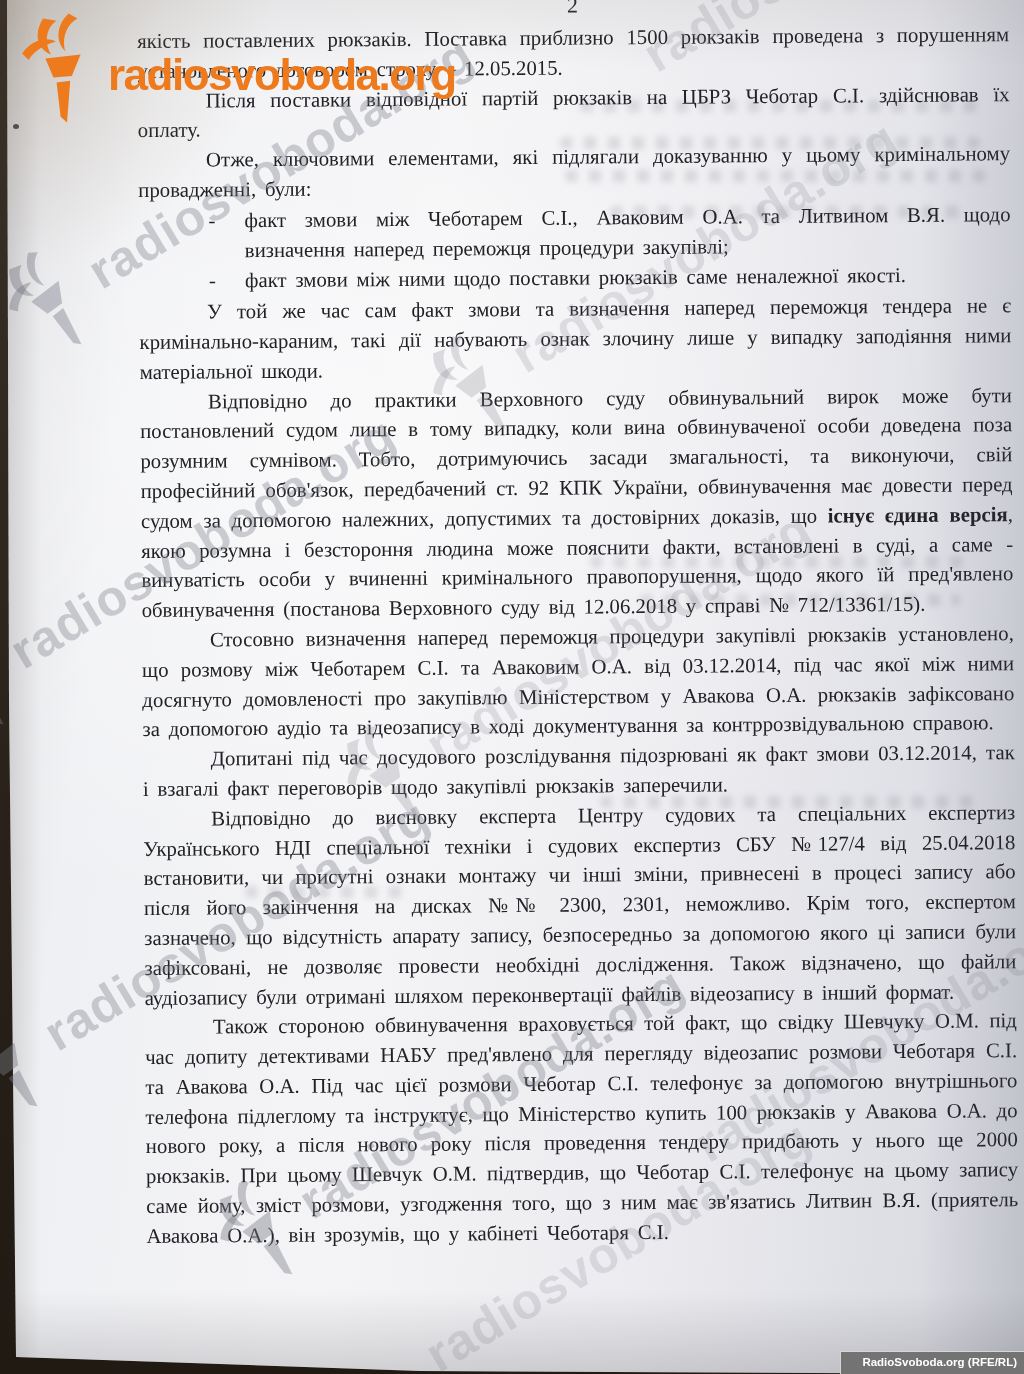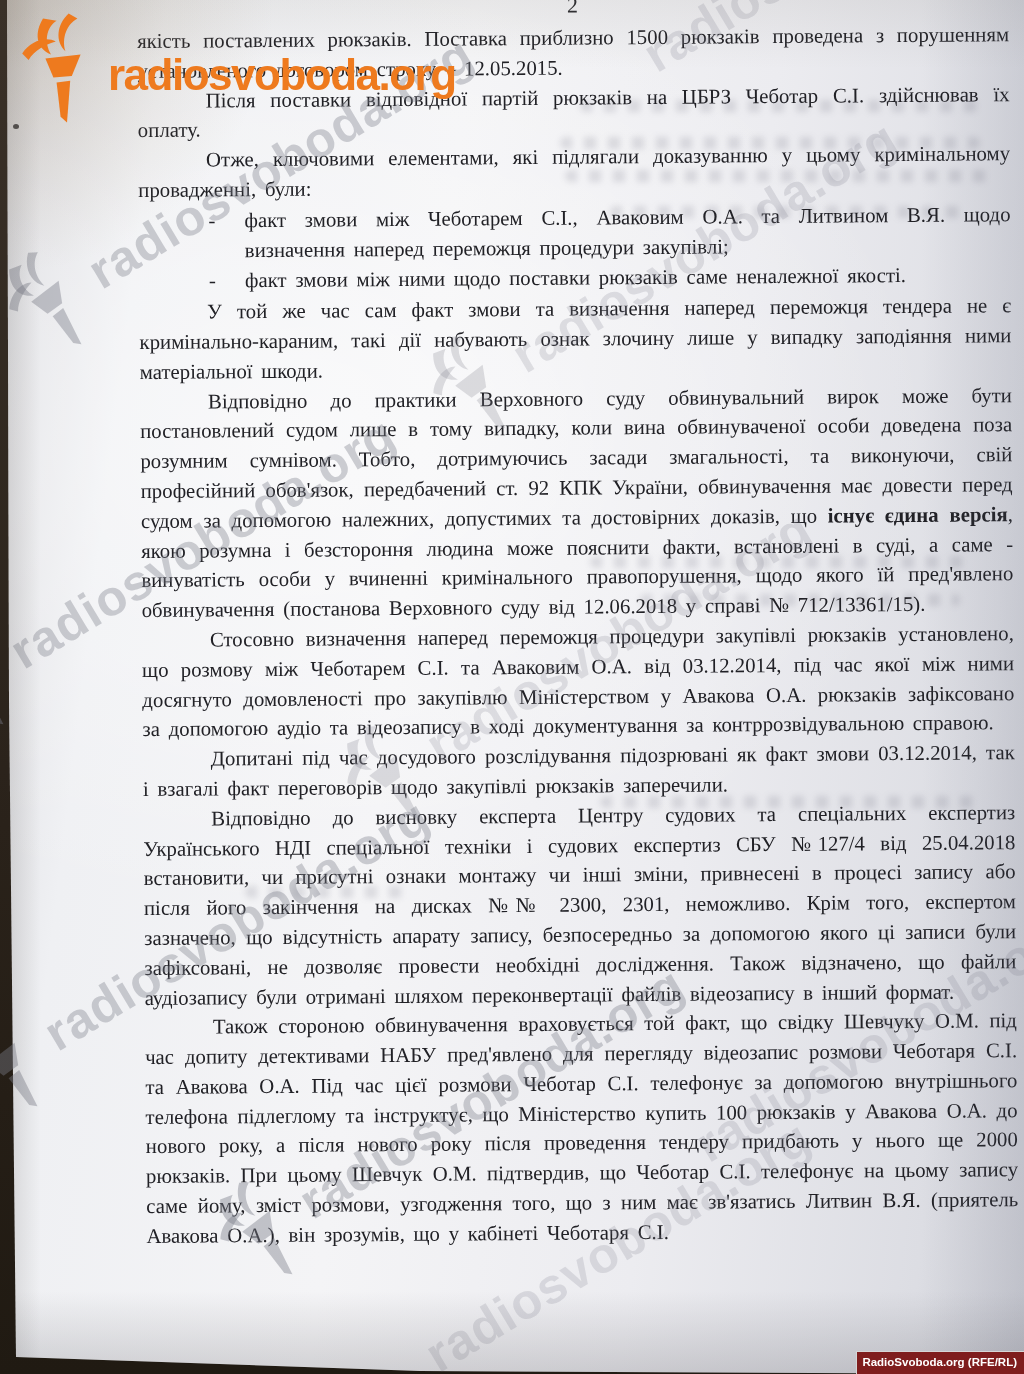--- a/index.html
+++ b/index.html
@@ -56,23 +56,23 @@
   
   .logo{position:absolute;left:14px;top:12px;z-index:9;display:flex;align-items:center;pointer-events:none;}
   .logo svg{width:90px;height:112px;fill:#ee7a1e;}
   .logo .logo-text{
     font-family:"Liberation Sans","DejaVu Sans",sans-serif;font-weight:bold;
     font-size:44px;letter-spacing:-1.5px;color:#ee7a1e;margin-left:4px;margin-top:14px;
   }
   
   .badge{
     position:absolute;right:0;bottom:0;z-index:10;
-    background:#7f1d1d;color:#ffffff;
+    background:#737373;color:#ffffff;
     font-family:"Liberation Sans","DejaVu Sans",sans-serif;font-weight:bold;
-    font-size:11.5px;line-height:1;padding:5px 7px 6px 5px;
+    font-size:11.5px;line-height:1;padding:5px 7px 6px 21px;
     border-top:1px solid #d6d6d6;border-left:1px solid #d6d6d6;
   }
   
   .bleed{
     position:absolute;height:12px;z-index:2;opacity:.5;border-radius:6px;
     filter:blur(3px);pointer-events:none;
     background:repeating-linear-gradient(90deg,rgba(95,95,112,.35) 0 12px,rgba(95,95,112,0) 12px 24px);
   }
   .dot{position:absolute;left:13px;top:124px;width:6px;height:5px;border-radius:50%;
        background:#2c2c30;opacity:.85;z-index:4;}

